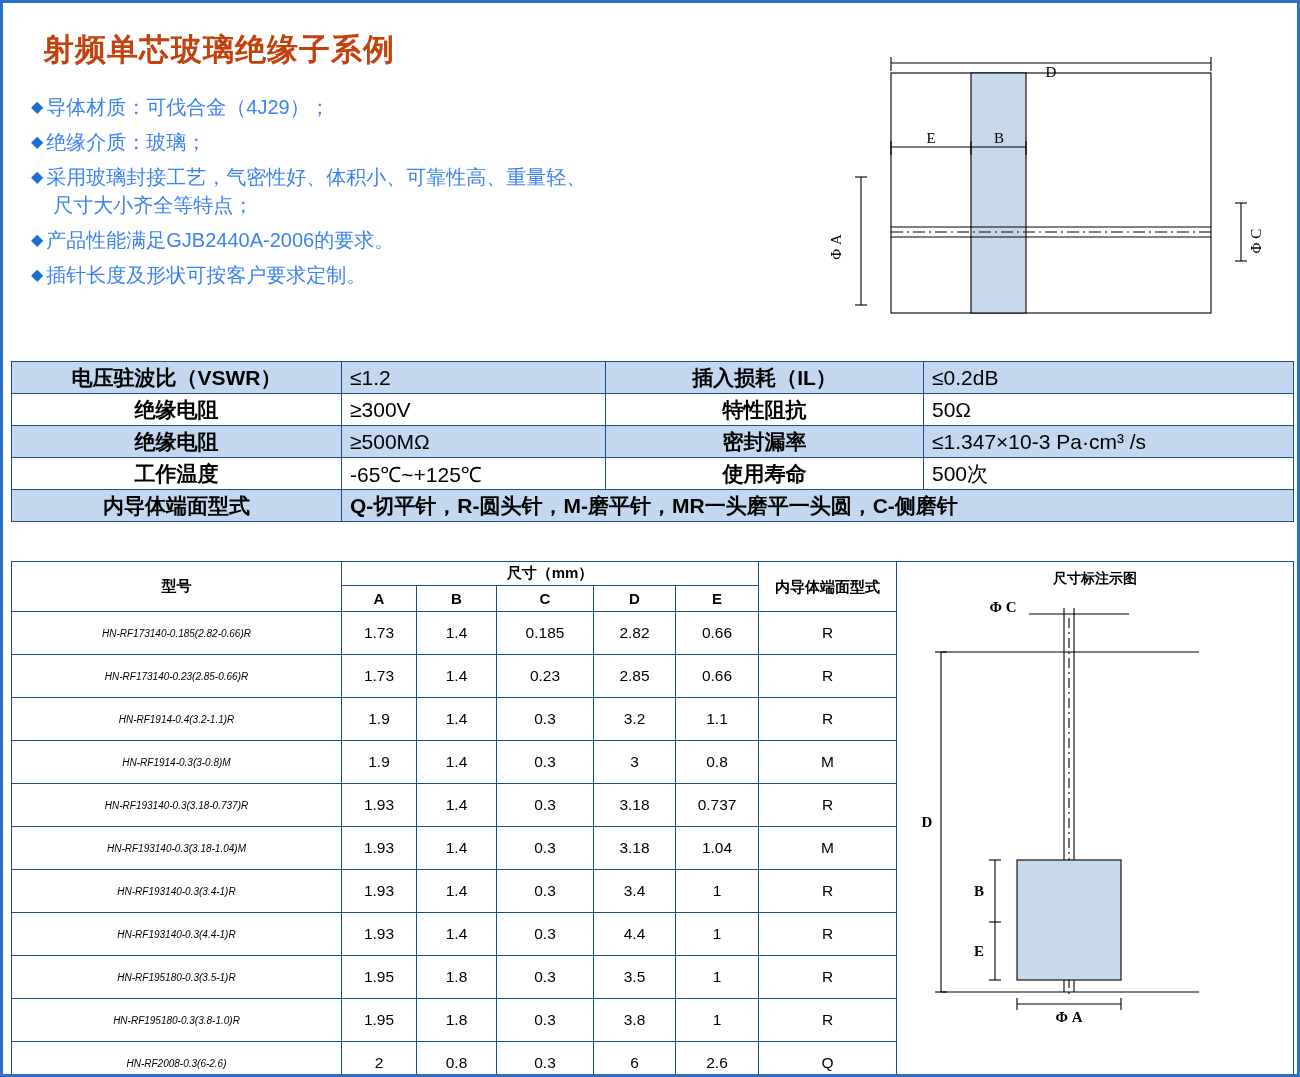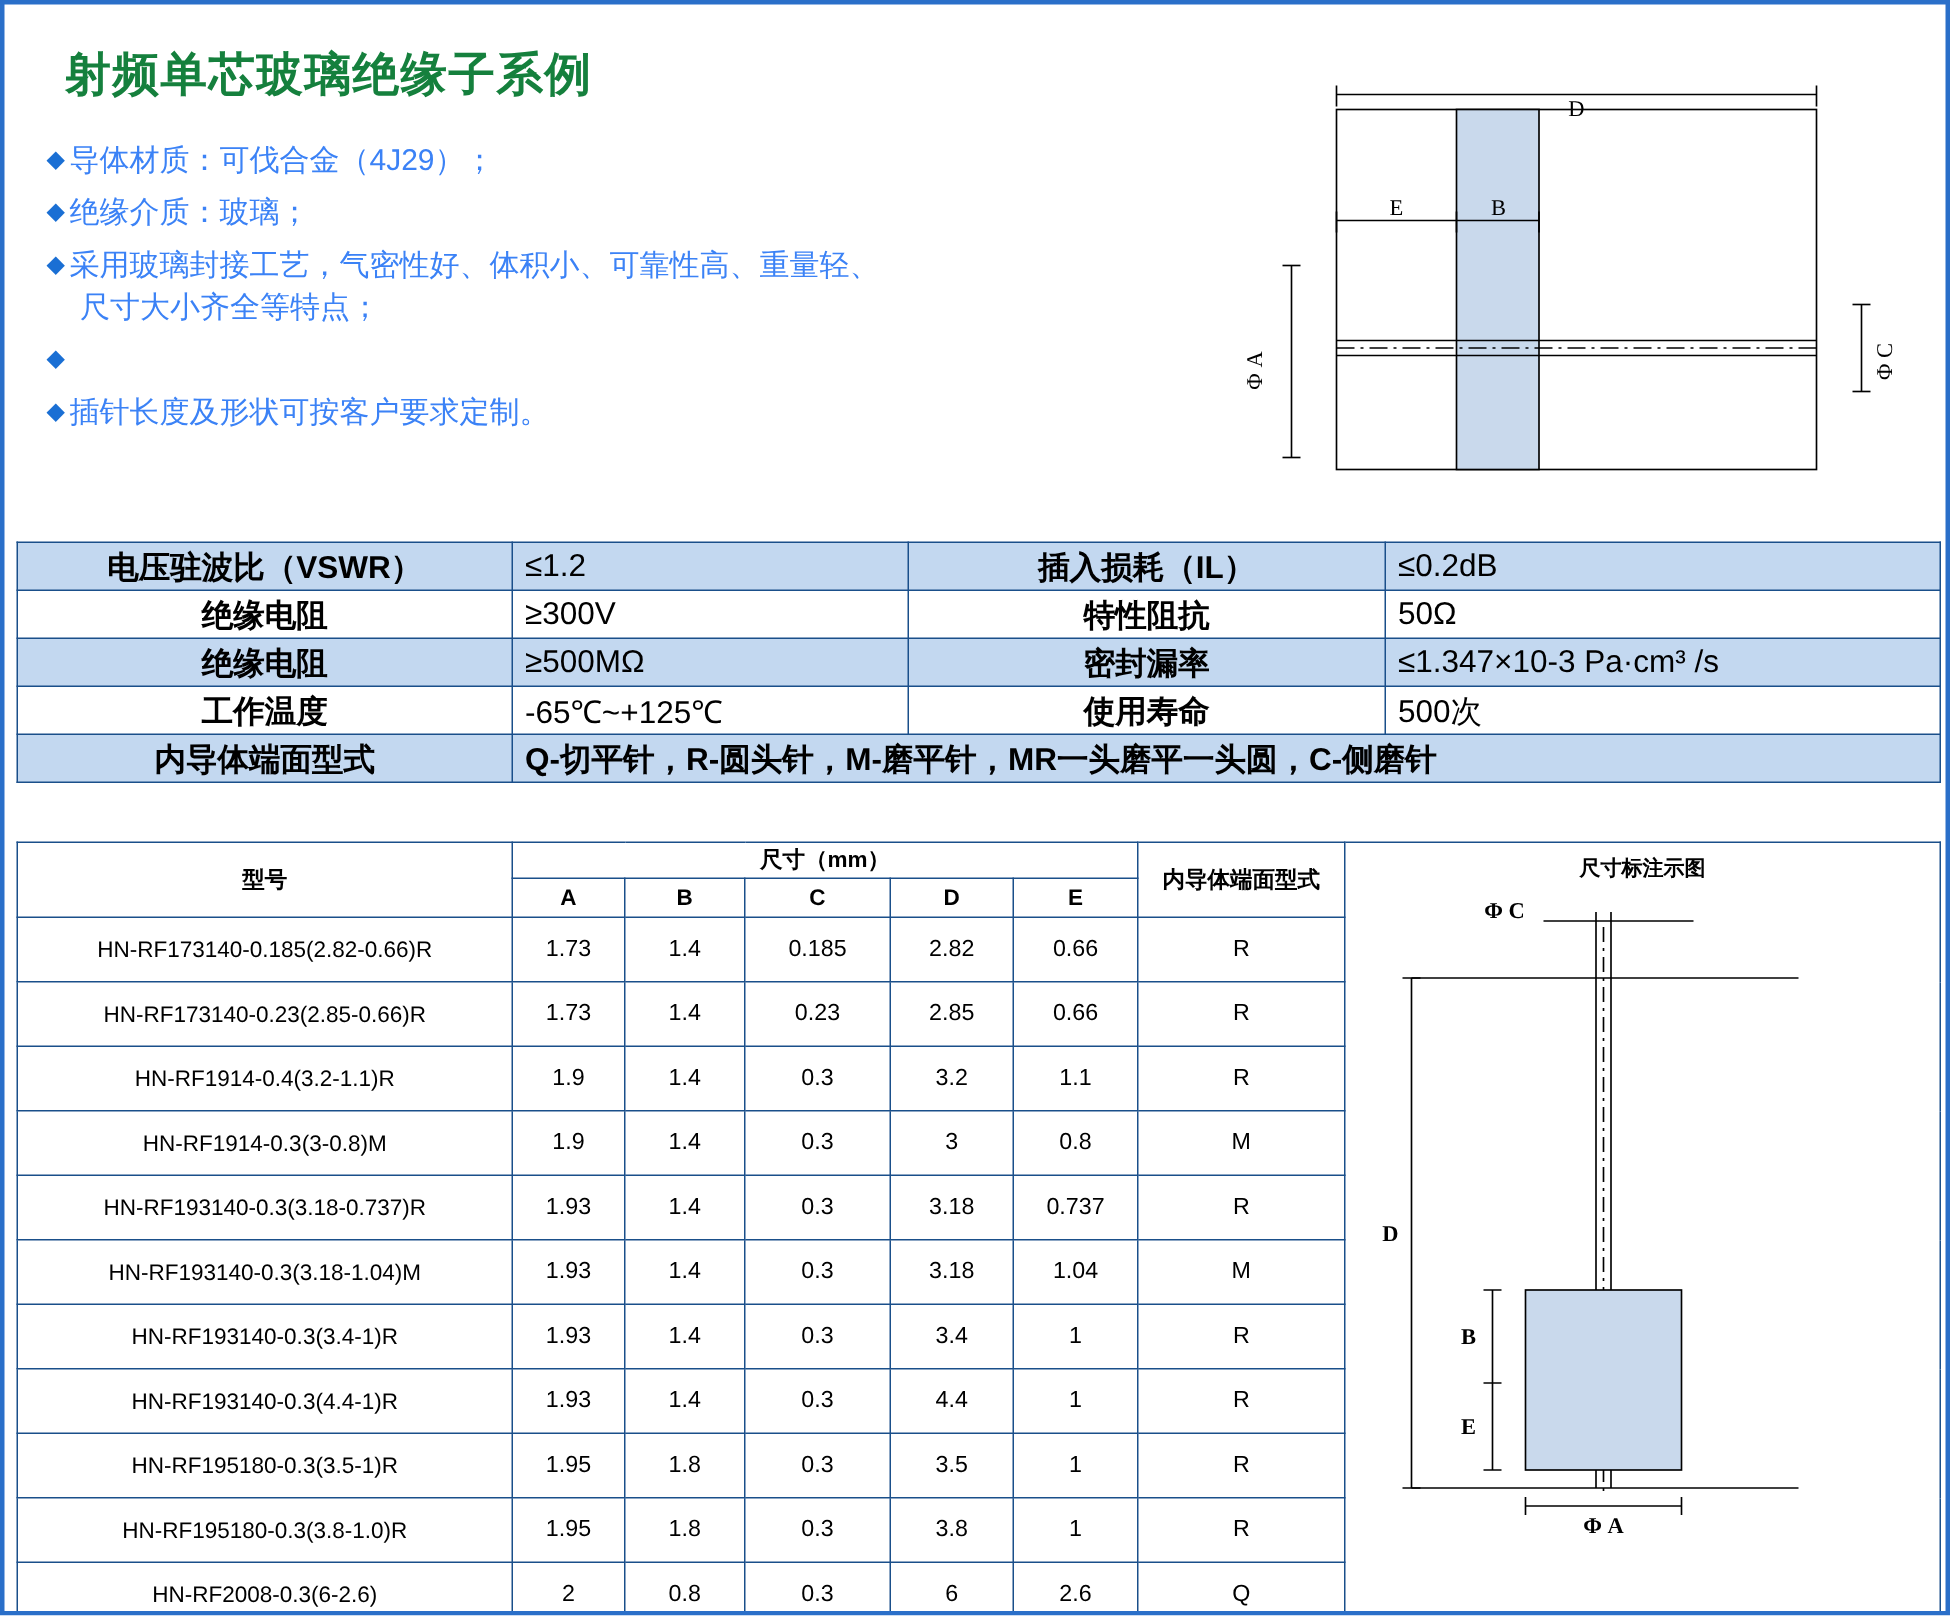--- a/index.html
+++ b/index.html
@@ -15,21 +15,21 @@
     background: #fff;
     border: 3px solid #2a6fc9;
     overflow: hidden;
   }
   
   .title {
     position: absolute;
     left: 40px; top: 26px;
     font-size: 31px;
     font-weight: bold;
-    color: #15803d;
+    color: #c2410c;
     letter-spacing: 1px;
   }
   
   .bullets {
     position: absolute;
     left: 28px; top: 90px;
     width: 800px;
   }
   .bullet-row {
     display: flex;
@@ -90,21 +90,21 @@
     font-size: 15px;
     text-align: center;
     color: #000;
     padding: 2px 2px;
   }
   .model-table th { font-weight: bold; }
   .mh-model { font-size: 20px; font-weight: bold; }
   .mh-dim   { font-size: 19px; font-weight: bold; }
   .mh-type  { font-size: 16px; font-weight: bold; line-height: 19px; }
   .mh-draw  { font-size: 18px; font-weight: bold; }
-  .model-table td.name { font-size: 15px; height: 43px; }
+  .model-table td.name { font-size: 10px; height: 43px; font-style: italic; }
   .model-table td.num  { font-size: 15.5px; }
   .sub-head { font-size: 16px; font-weight: bold; height: 26px; }
   .draw-cell { padding: 0; vertical-align: top; }
   
   svg text { font-family: "Liberation Serif", serif; }
 </style>
 </head>
 <body>
 
 <div id="page">
@@ -122,20 +122,21 @@
     </div>
     <div class="bullet-row">
       <span class="diamond">◆</span>
       <span class="bullet-text">
         <span>采用玻璃封接工艺，气密性好、体积小、可靠性高、重量轻、</span>
         <span class="sub">尺寸大小齐全等特点；</span>
       </span>
     </div>
     <div class="bullet-row">
       <span class="diamond">◆</span>
+      <span class="bullet-text"><span>产品性能满足GJB2440A-2006的要求。</span></span>
     </div>
     <div class="bullet-row">
       <span class="diamond">◆</span>
       <span class="bullet-text"><span>插针长度及形状可按客户要求定制。</span></span>
     </div>
   </div>
 
   <div class="top-drawing">
     <svg width="455" height="290" viewBox="0 0 455 290">
       <g stroke="#000" fill="none" stroke-width="1.1">

